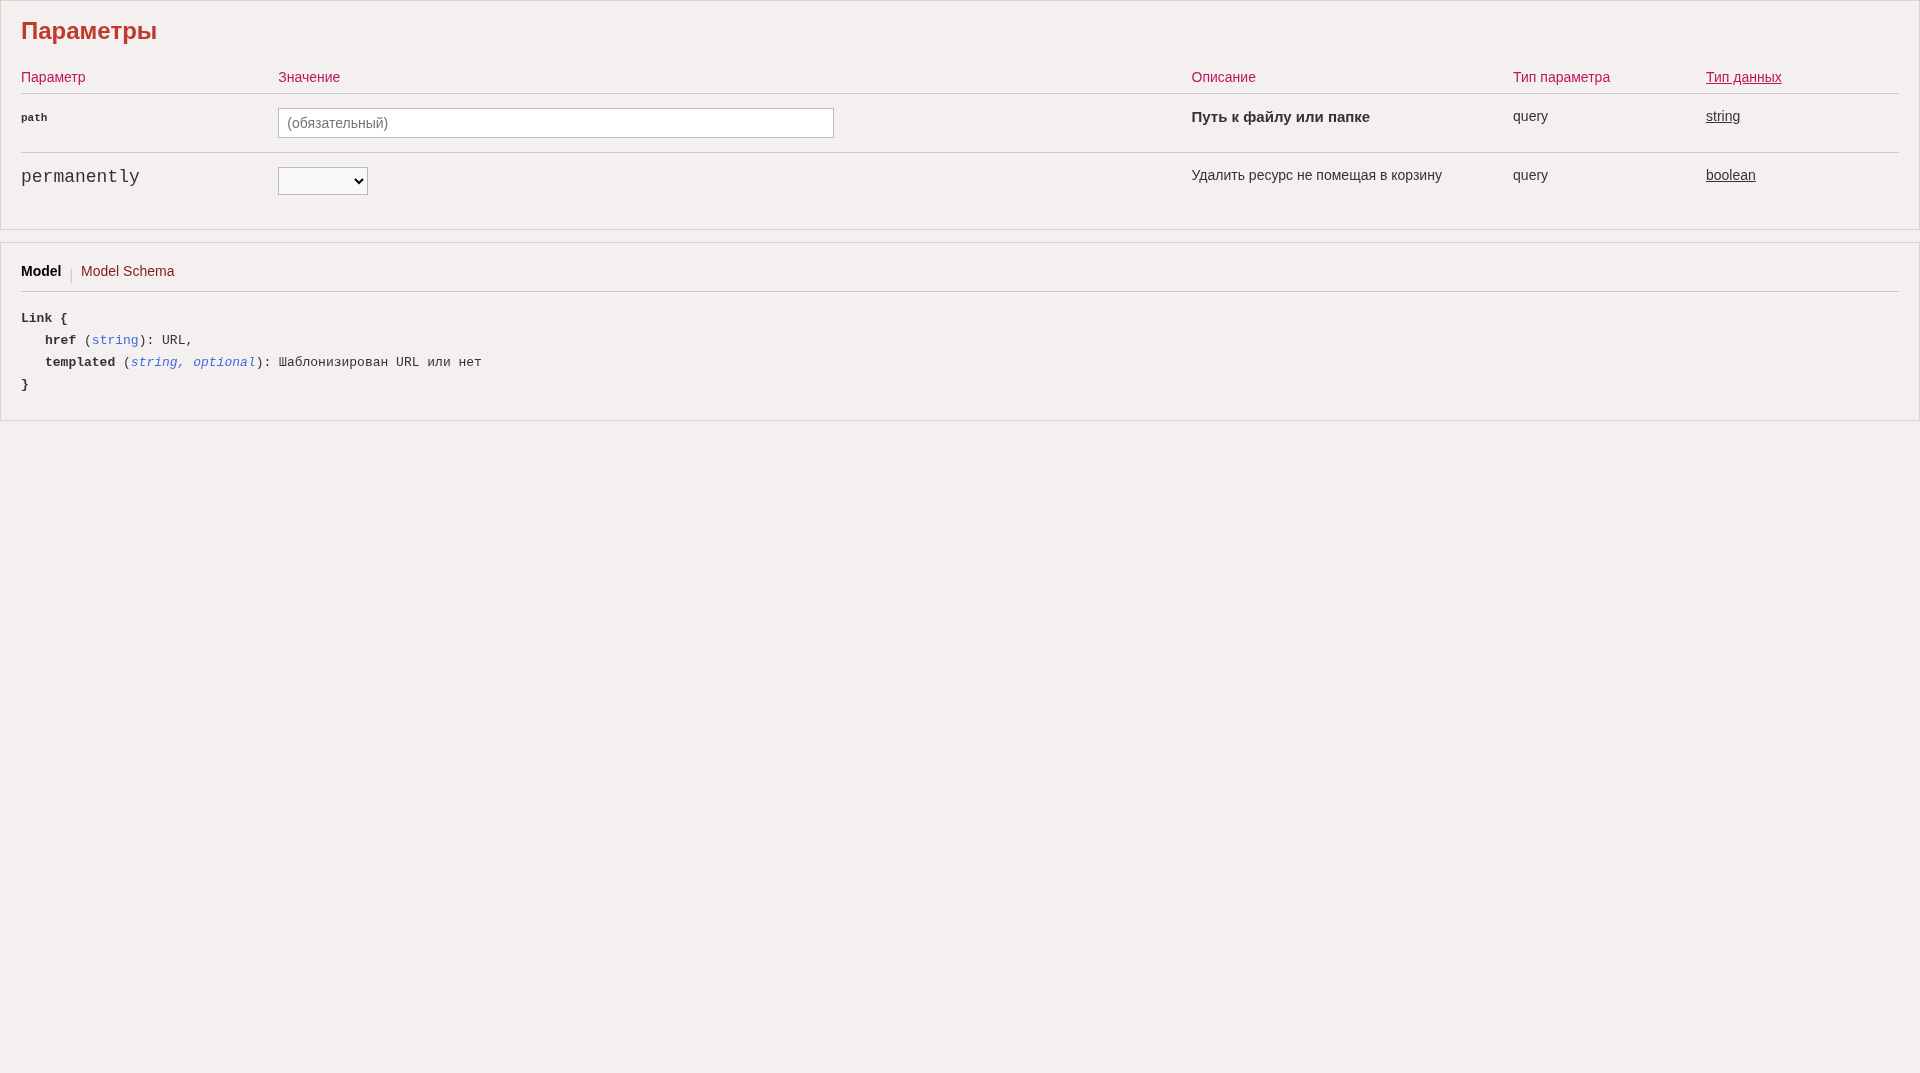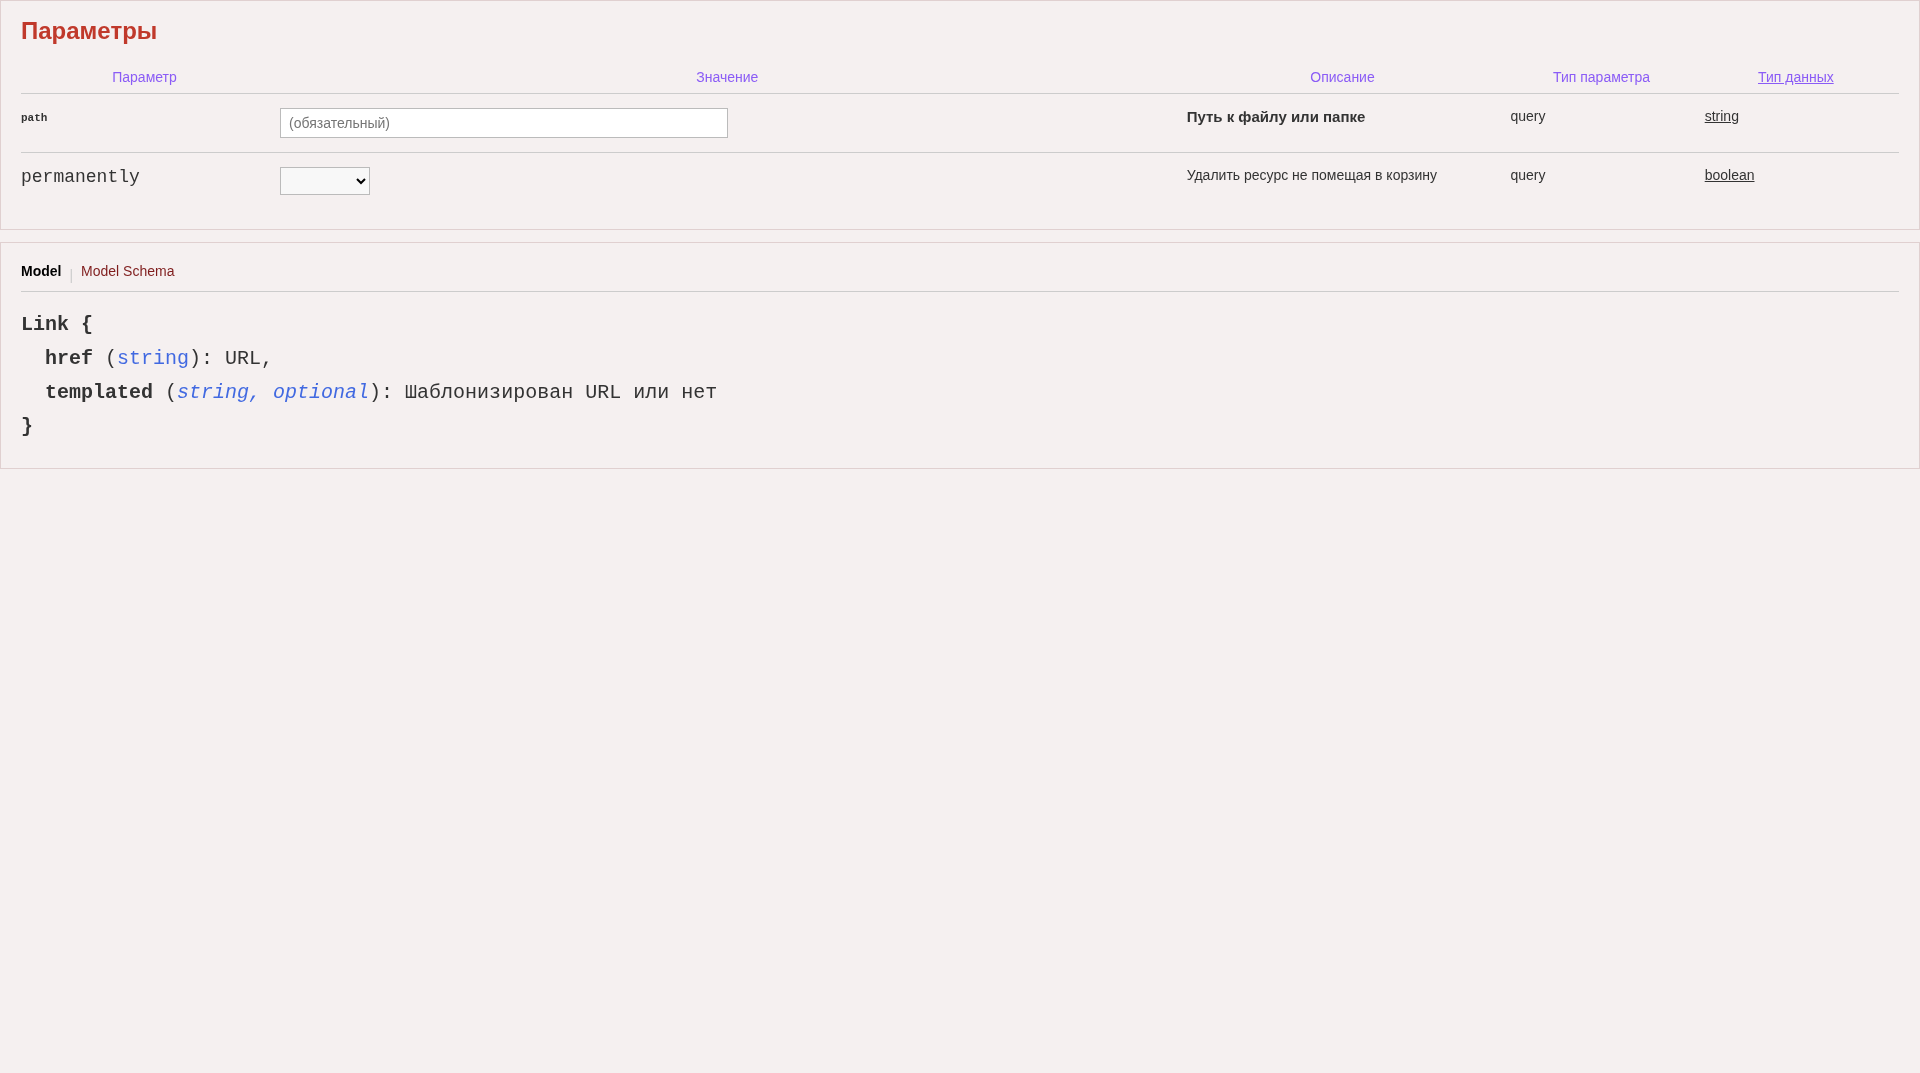--- a/index.html
+++ b/index.html
@@ -38,22 +38,22 @@
       margin-bottom: 16px;
     }
 
     .params-table {
       width: 100%;
       border-collapse: collapse;
     }
 
     .params-table thead tr th {
       font-weight: normal;
-      color: #8b5cf6;
-      text-align: center;
+      color: #be185d;
+      text-align: left;
       padding: 8px 12px 8px 0;
       border-bottom: 1px solid #ccc;
       vertical-align: top;
       margin-top: 32px;
     }
 
     .params-table tbody tr td {
       padding: 14px 12px 14px 0;
       border-bottom: 1px solid #ccc;
       vertical-align: top;
@@ -89,21 +89,21 @@
       font-size: 11px;
       font-family: Liberation Mono, monospace;
     }
 
     .param-name-mono {
       font-family: 'Courier New', monospace;
       font-size: 18px;
     }
 
     .path-input {
-      width: 448px;
+      width: 556px;
       padding: 6px 8px;
       border: 1px solid #bbb;
       background: #fff;
       font-size: 14px;
       color: #888;
       outline: none;
     }
 
     .permanently-select {
       padding: 4px 6px;
@@ -148,21 +148,21 @@
     }
 
     .model-tab-inactive {
       color: #7f1d1d;
       cursor: pointer;
       padding: 4px 0;
     }
 
     .model-content {
       font-family: 'Courier New', monospace;
-      font-size: 20px;
+      font-size: 13px;
       line-height: 1.7;
     }
 
     .model-line {
       display: block;
       margin: 0;
     }
 
     .model-key-bold {
       font-weight: bold;

